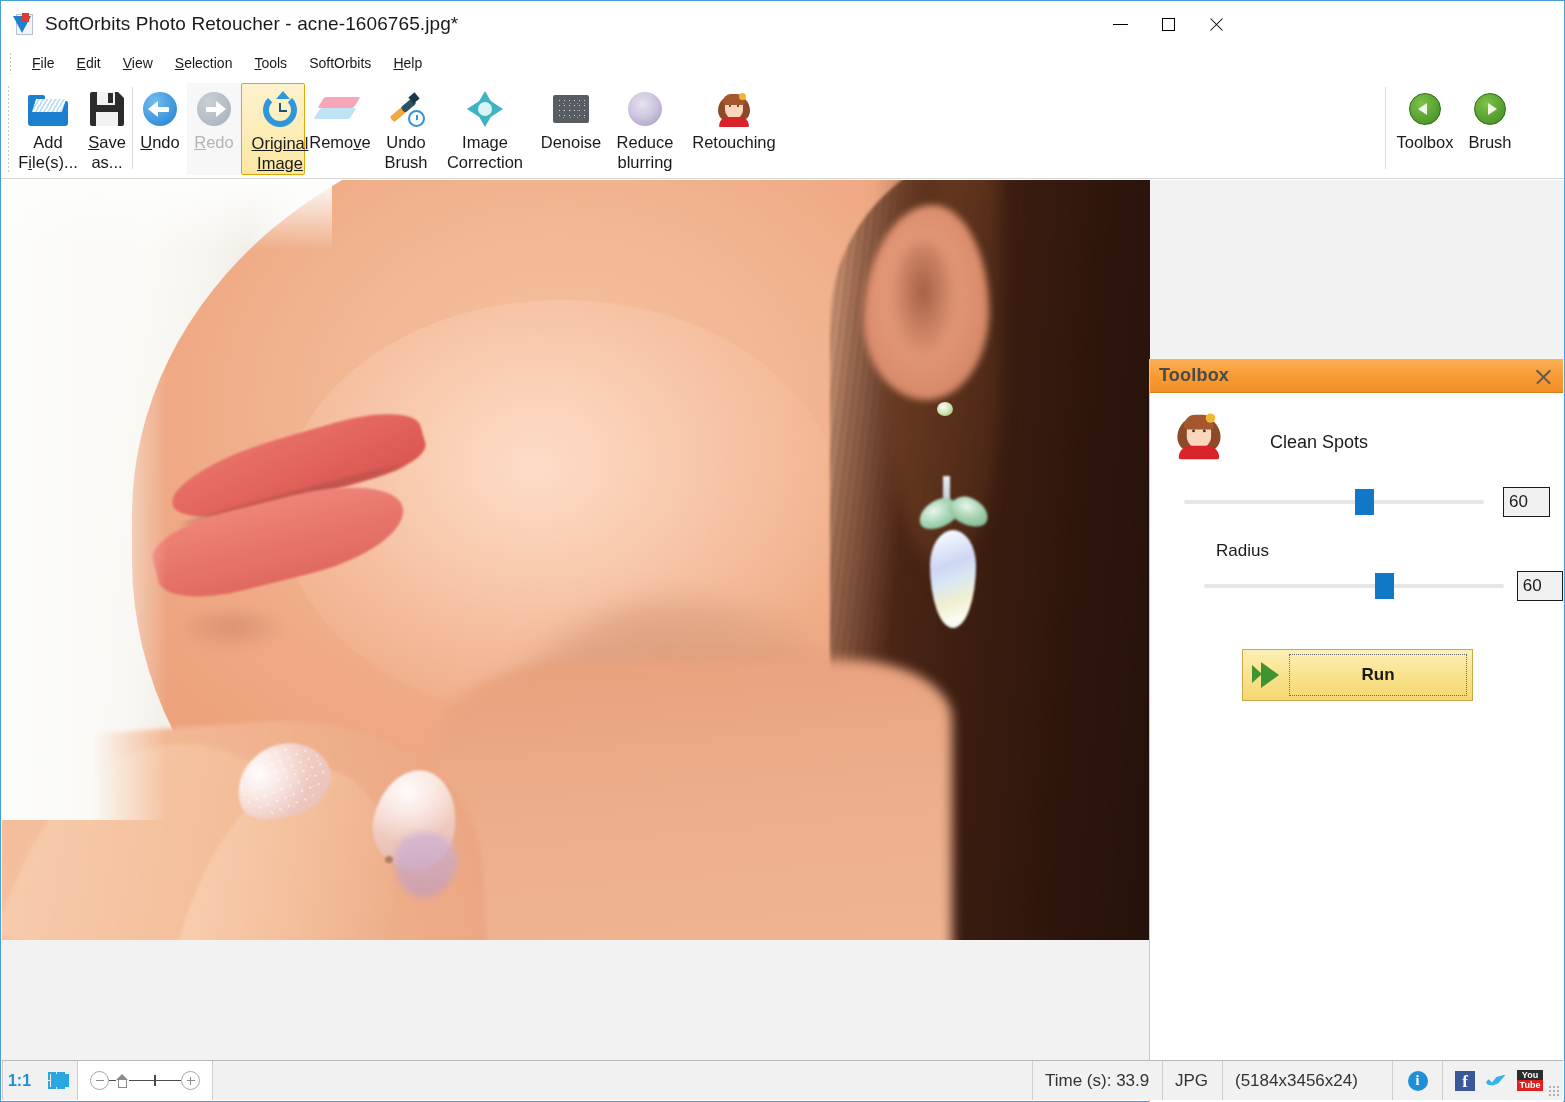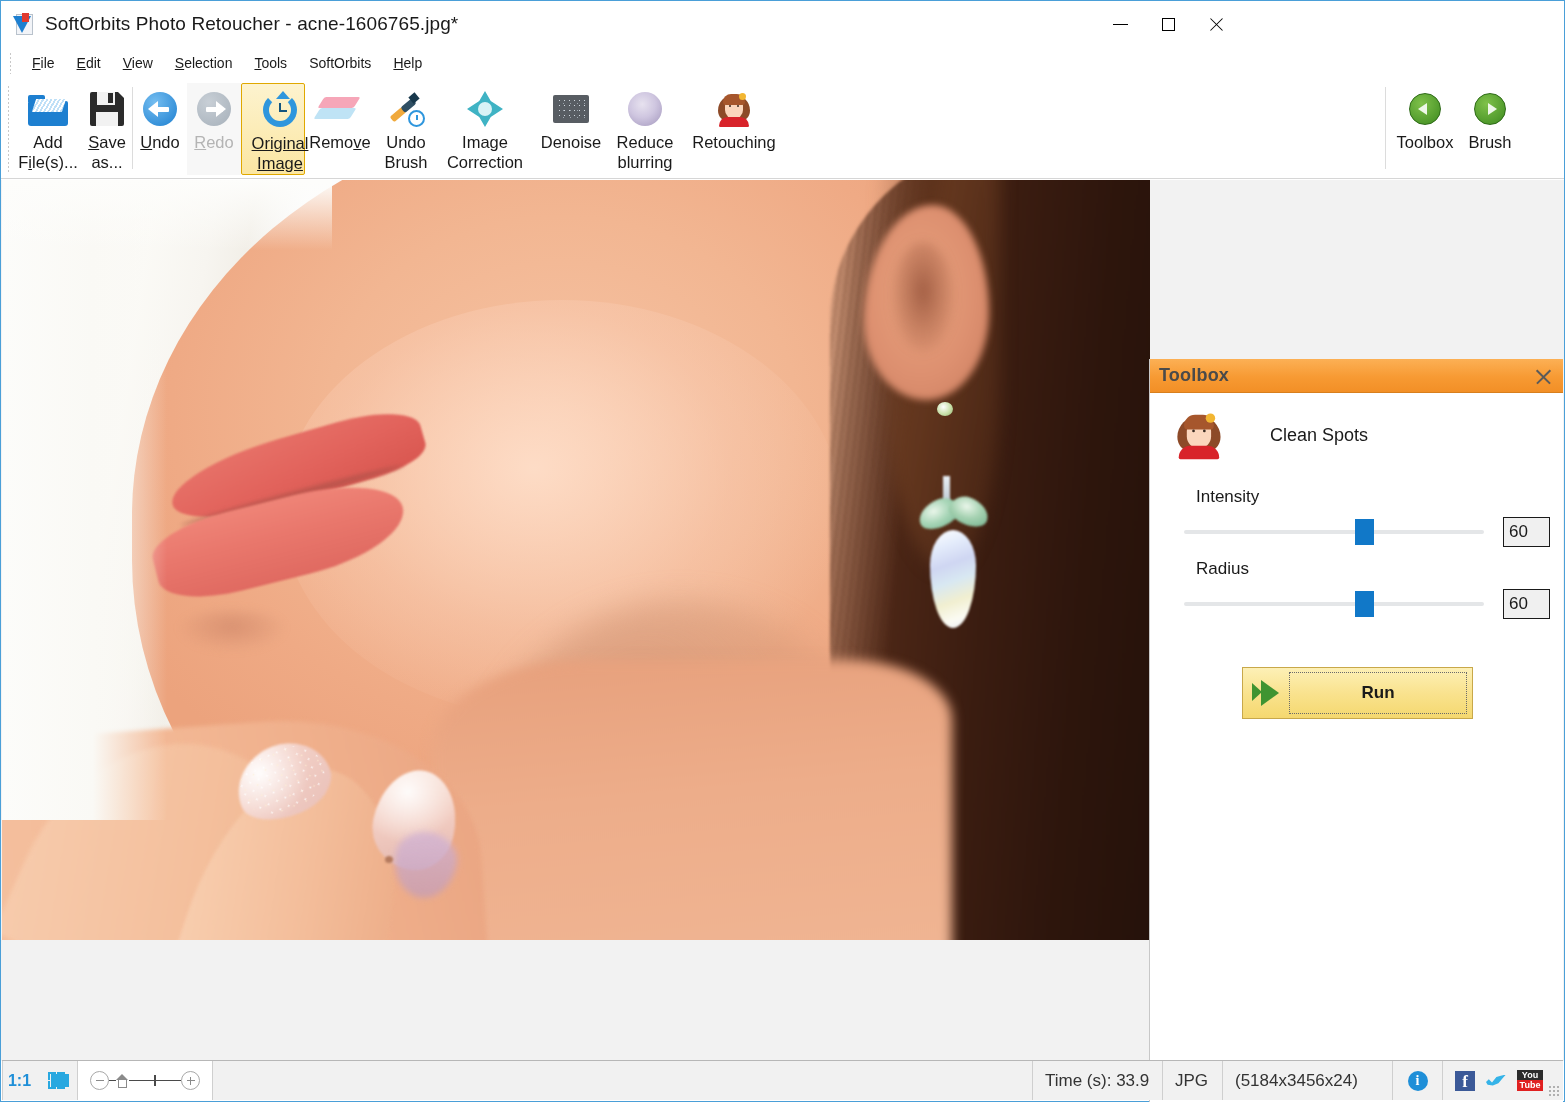--- a/index.html
+++ b/index.html
@@ -548,21 +548,21 @@
     cursor: default;
   }
   #tb-close:before, #tb-close:after {
     content:""; position:absolute; left:1px; top:9.5px; width:19px; height:1.5px; background:#5a5a5a;
   }
   #tb-close:before { transform: rotate(45deg); }
   #tb-close:after  { transform: rotate(-45deg); }
 
   #tb-body { position: relative; padding: 0; }
   #tool-row {
-    display:flex; align-items:center;
+    display:flex; align-items:flex-end;
     margin: 24px 0 0 26px;
   }
   #tool-row .ic-lady { transform: scale(1.35); transform-origin: left center; margin-right: 8px;}
   #tool-title { font-size: 18px; color: #1a1a1a; margin-left: 52px; }
 
   .param-label {
     font-size: 17px; color: #1a1a1a; margin: 0 0 0 46px;
   }
   .param-row { display:flex; align-items:center; margin-left: 34px; margin-top: 10px; }
   .slider {
@@ -943,31 +943,30 @@
                 <span class="flower"></span>
                 <span class="eye1"></span>
                 <span class="eye2"></span>
                 <span class="dress"></span>
               </span>
           </span>
           <span id="tool-title">Clean Spots</span>
         </div>
 
         <div style="margin-top:34px;">
-          <div class="param-label">Intensity</div>
           <div class="param-row">
             <div class="slider">
               <span class="track"></span>
               <span class="thumb" style="left:171px;"></span>
             </div>
             <div class="num-box">60</div>
           </div>
         </div>
 
-        <div style="margin-top:12px;">
+        <div style="margin-top:24px;padding-left:20px;">
           <div class="param-label">Radius</div>
           <div class="param-row">
             <div class="slider">
               <span class="track"></span>
               <span class="thumb" style="left:171px;"></span>
             </div>
             <div class="num-box">60</div>
           </div>
         </div>
 

